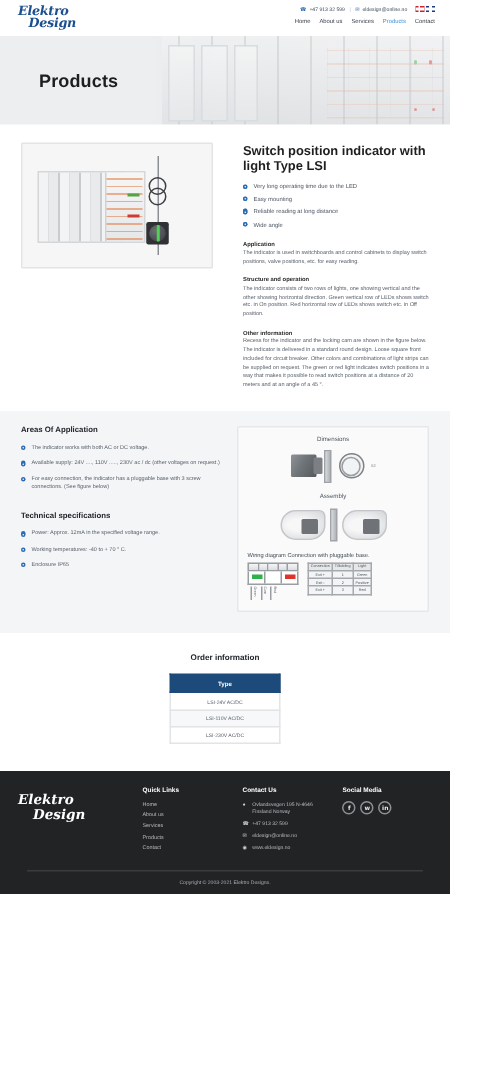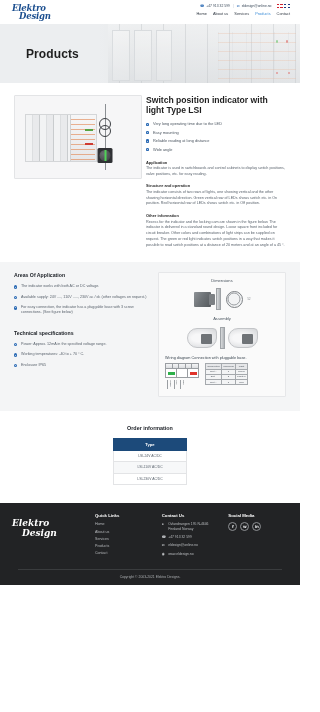--- a/index.html
+++ b/index.html
@@ -107,21 +107,21 @@
     font-weight: bold;
     color: #1e1e1e;
     padding-left: 26px;
     letter-spacing: .1px;
   }
 
   
   .product-wrap {
     display: flex;
     padding: 12px 14px 8px 14px;
-    gap: 4px;
+    gap: 20px;
     justify-content: flex-end;
   }
   .prod-figure {
     width: 128px;
     flex: none;
     background: #f6f6f7;
     border: .5px solid #e3e4e6;
     height: 84px;
     position: relative;
     border-radius: 1px;

